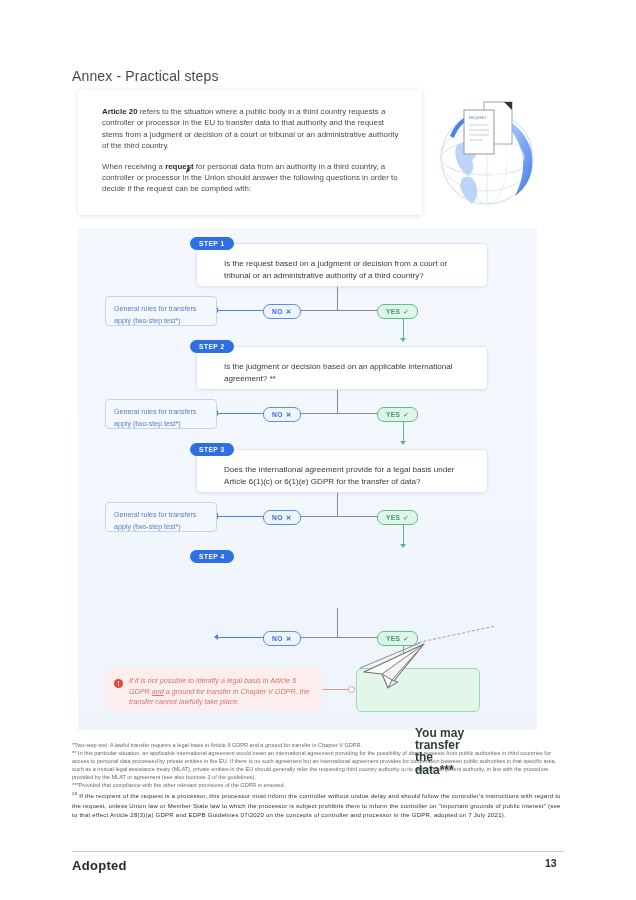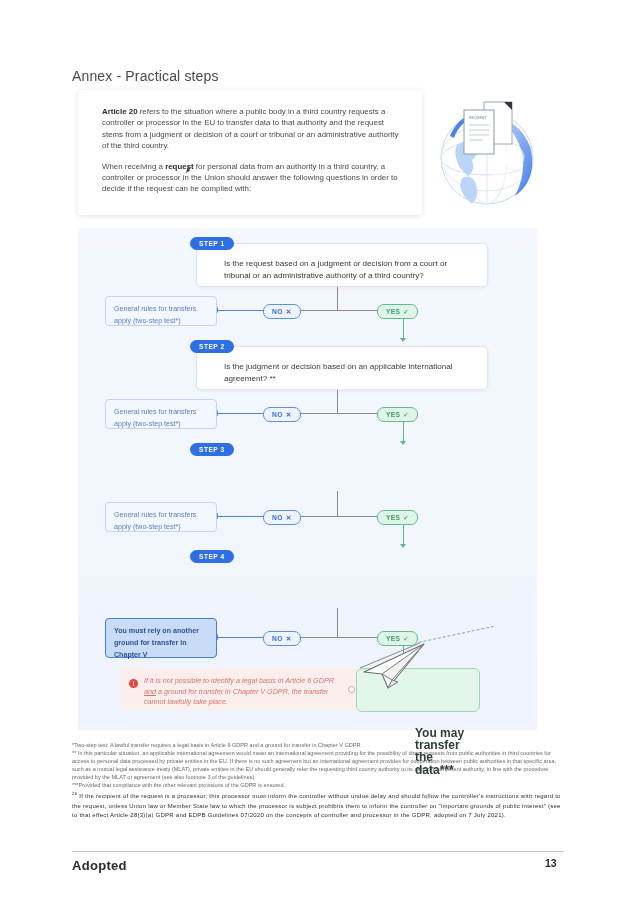--- a/index.html
+++ b/index.html
@@ -250,20 +250,23 @@
       <span>YES</span>
       <span>✓</span>
     </div>
     <div class="ln v green" style="left:325px;top:192px;height:23px;"></div>
     <div class="arw-down" style="left:322px;top:213px;"></div>
     <div class="side-box" style="left:27px;top:171px;width:110px;height:28px;">
       <div class="side-text">General rules for transfers apply (two-step test*)</div>
     </div>
 
     <div class="step-badge" style="left:112px;top:215px;">STEP 3</div>
+    <div class="q-box" style="left:118px;top:221px;width:282px;height:42px;">
+      <div class="q-text">Does the international agreement provide for a legal basis under Article 6(1)(c) or 6(1)(e) GDPR for the transfer of data?</div>
+    </div>
     <div class="ln v" style="left:259px;top:263px;height:25px;"></div>
     <div class="ln h" style="left:200px;top:288px;width:59px;"></div>
     <div class="ln h" style="left:259px;top:288px;width:67px;"></div>
     <div class="ln h blue" style="left:140px;top:288px;width:48px;"></div>
     <div class="arw-left" style="left:136px;top:285px;"></div>
     <div class="pill no" style="left:185px;top:282px;">
       <span>NO</span>
       <span>✕</span>
     </div>
     <div class="pill yes" style="left:299px;top:282px;">
@@ -285,27 +288,24 @@
     <div class="pill no" style="left:185px;top:403px;">
       <span>NO</span>
       <span>✕</span>
     </div>
     <div class="pill yes" style="left:299px;top:403px;">
       <span>YES</span>
       <span>✓</span>
     </div>
     <div class="ln v green" style="left:325px;top:416px;height:30px;"></div>
     <div class="arw-down" style="left:322px;top:443px;"></div>
-    <div class="side-box solid" style="left:27px;top:390px;width:110px;height:38px;">
-      <div class="side-text">You must rely on another ground for transfer in Chapter V</div>
-    </div>
 
     <div class="dash-ln" style="left:326px;top:417px;width:92px;transform:rotate(-12deg);transform-origin:left center;"></div>
 
-    <div class="warn-box" style="left:42px;top:440px;width:217px;height:42px;padding-left:20px;">
+    <div class="warn-box" style="left:27px;top:440px;width:217px;height:42px;">
       <div class="warn-icon">!</div>
       <div class="warn-text"><span>If it is not possible to identify a legal basis in Article 6 GDPR </span><u>and</u><span> a ground for transfer in Chapter V GDPR, the transfer cannot lawfully take place.</span></div>
     </div>
 
     <div class="conn-ln" style="left:244px;top:461px;width:32px;"></div>
     <div class="conn-dot" style="left:270px;top:458px;"></div>
 
     <div class="ok-box" style="left:278px;top:440px;width:122px;height:42px;">
       <div class="ok-text">You may transfer the data***</div>
     </div>

